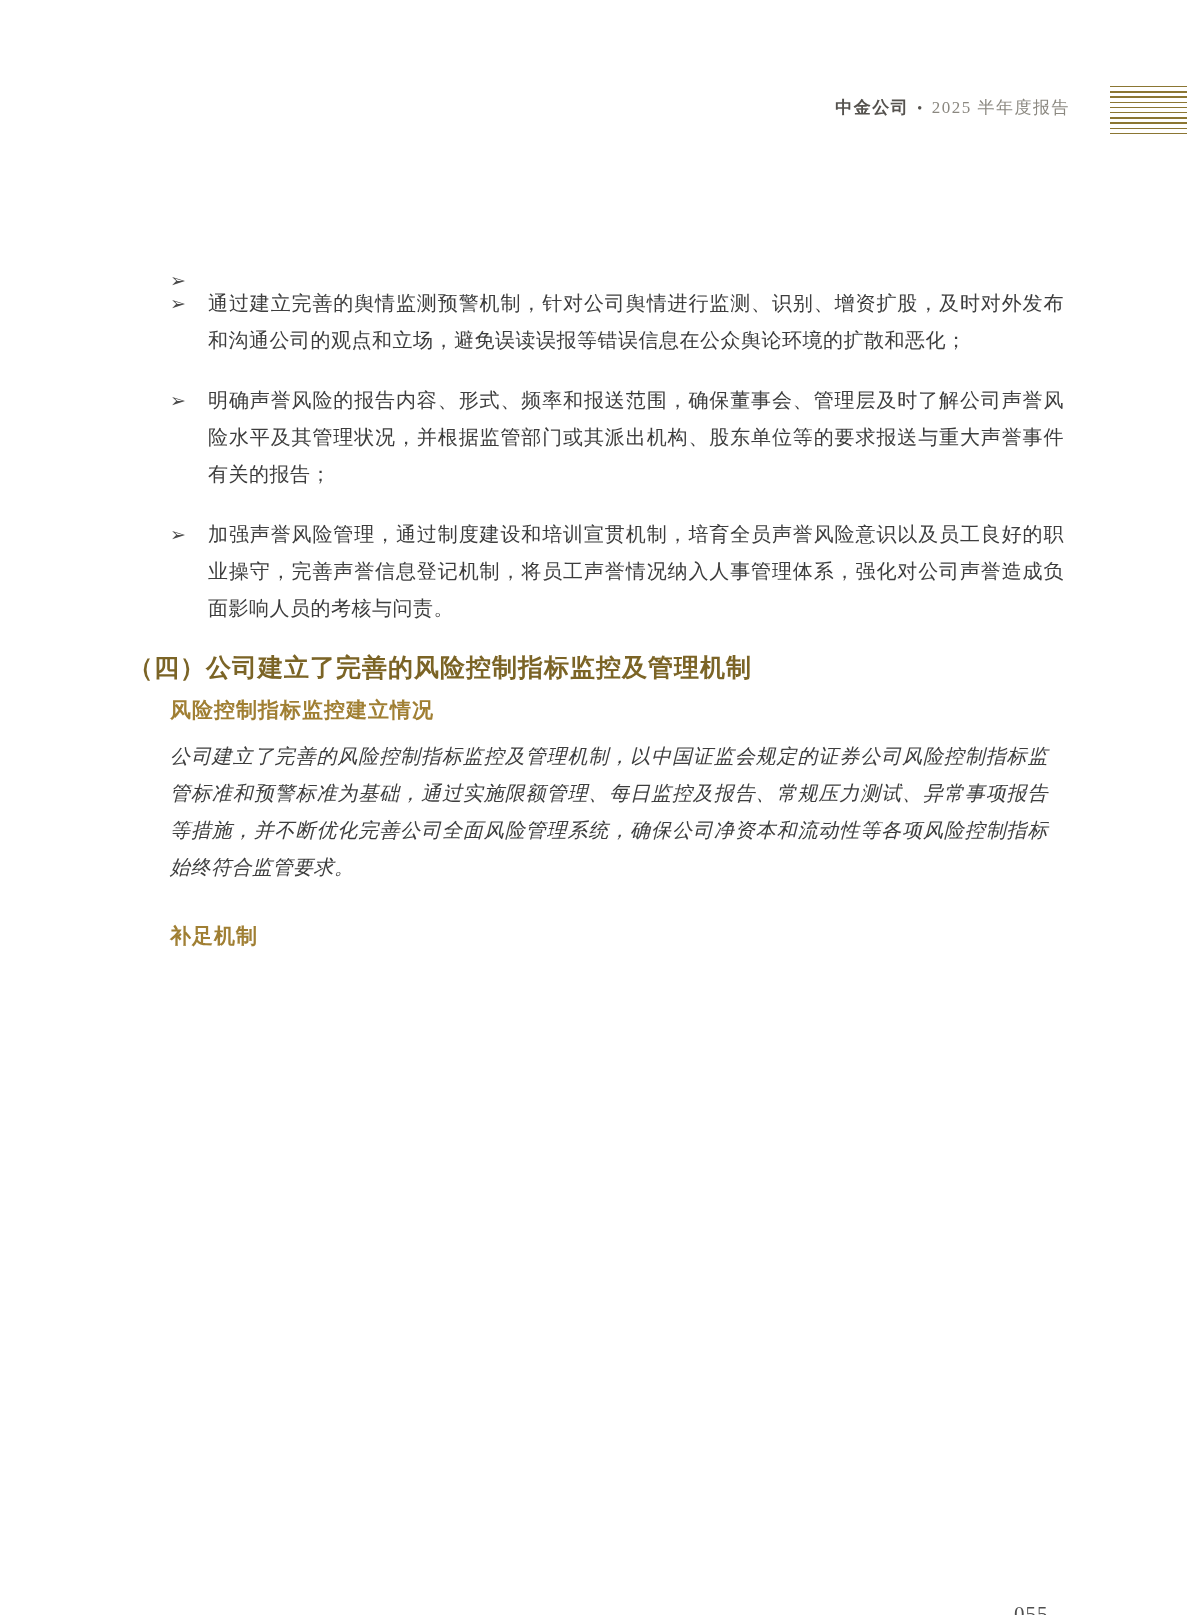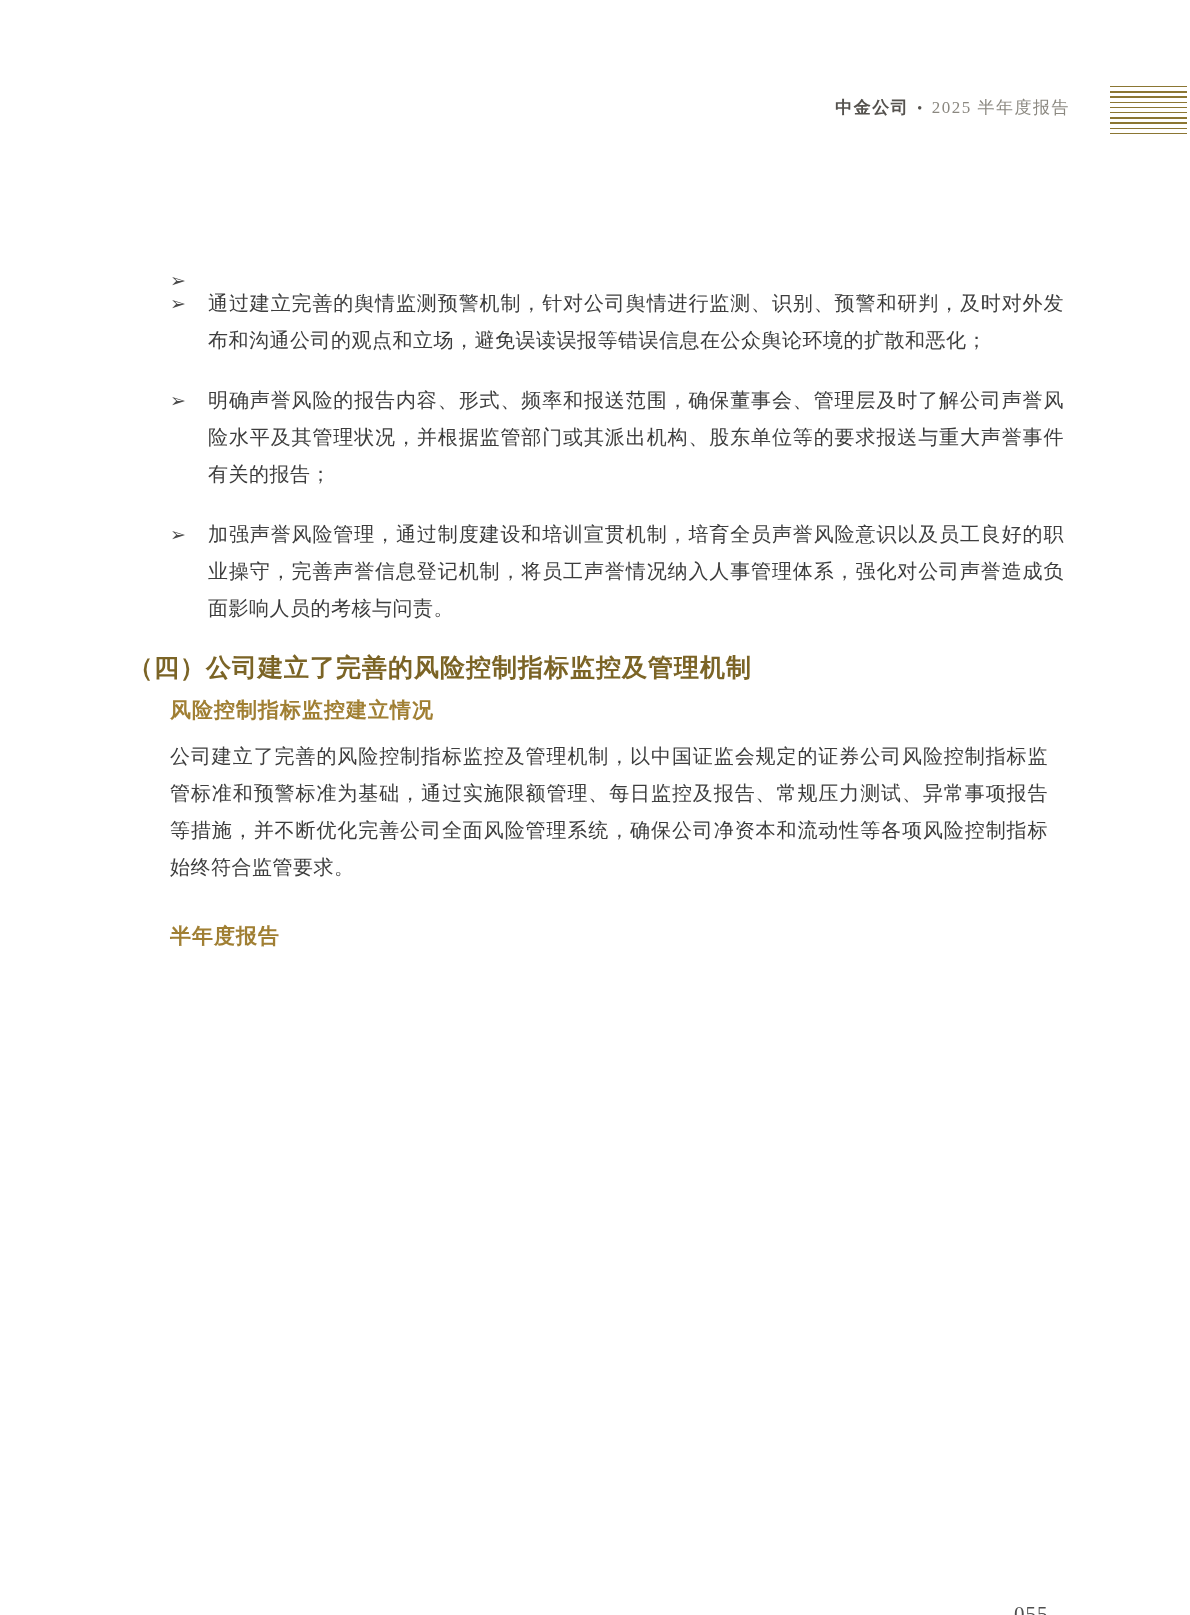--- a/index.html
+++ b/index.html
@@ -76,20 +76,21 @@
     margin: 0 0 14px 0;
     font-size: 21px;
     line-height: 28px;
     font-weight: bold;
     color: #a07f33;
     letter-spacing: 1px;
   }
   .para {
     margin: 0 16px 36px 0;
     text-align: justify;
+    font-style: italic;
   }
 
   
   .page-number {
     position: absolute;
     top: 1602px;
     left: 1014px;
     font-family: "Liberation Serif", serif;
     font-size: 21px;
     letter-spacing: 1px;
@@ -107,37 +108,37 @@
   <div class="header-stripes"></div>
 
   <div class="content">
 
     <div class="bullet">
       <span class="marker">➢</span>
     </div>
 
     <div class="bullet">
       <span class="marker">➢</span>
-      <span>通过建立完善的舆情监测预警机制，针对公司舆情进行监测、识别、预警和研判，及时对外发布和沟通公司的观点和立场，避免误读误报等错误信息在公众舆论环境的扩散和恶化；</span>
+      <span>通过建立完善的舆情监测预警机制，针对公司舆情进行监测、识别、增资扩股，及时对外发布和沟通公司的观点和立场，避免误读误报等错误信息在公众舆论环境的扩散和恶化；</span>
     </div>
 
     <div class="bullet">
       <span class="marker">➢</span>
       <span>明确声誉风险的报告内容、形式、频率和报送范围，确保董事会、管理层及时了解公司声誉风险水平及其管理状况，并根据监管部门或其派出机构、股东单位等的要求报送与重大声誉事件有关的报告；</span>
     </div>
 
     <div class="bullet">
       <span class="marker">➢</span>
       <span>加强声誉风险管理，通过制度建设和培训宣贯机制，培育全员声誉风险意识以及员工良好的职业操守，完善声誉信息登记机制，将员工声誉情况纳入人事管理体系，强化对公司声誉造成负面影响人员的考核与问责。</span>
     </div>
 
     <h2 class="section-heading">（四）公司建立了完善的风险控制指标监控及管理机制</h2>
 
     <h3 class="sub-heading">风险控制指标监控建立情况</h3>
     <p class="para">公司建立了完善的风险控制指标监控及管理机制，以中国证监会规定的证券公司风险控制指标监管标准和预警标准为基础，通过实施限额管理、每日监控及报告、常规压力测试、异常事项报告等措施，并不断优化完善公司全面风险管理系统，确保公司净资本和流动性等各项风险控制指标始终符合监管要求。</p>
 
-    <h3 class="sub-heading">半年度报告</h3>
+    <h3 class="sub-heading">补足机制</h3>
 
   </div>
 
   <div class="page-number">055</div>
 
 </div>
 
 </body></html>

